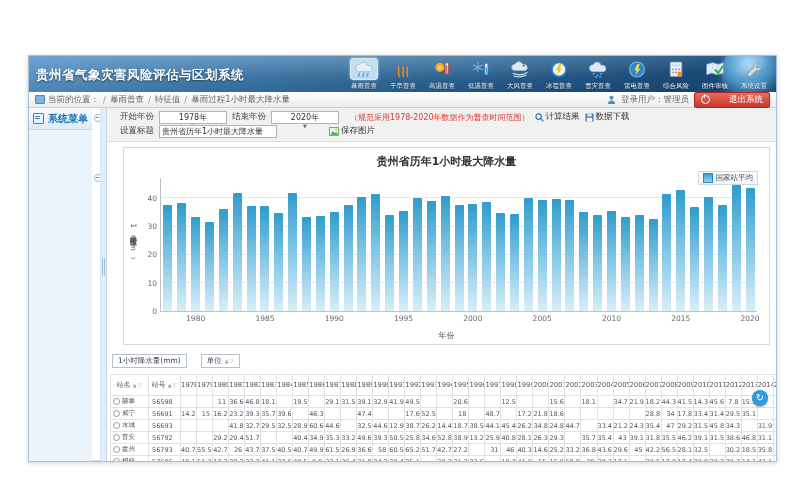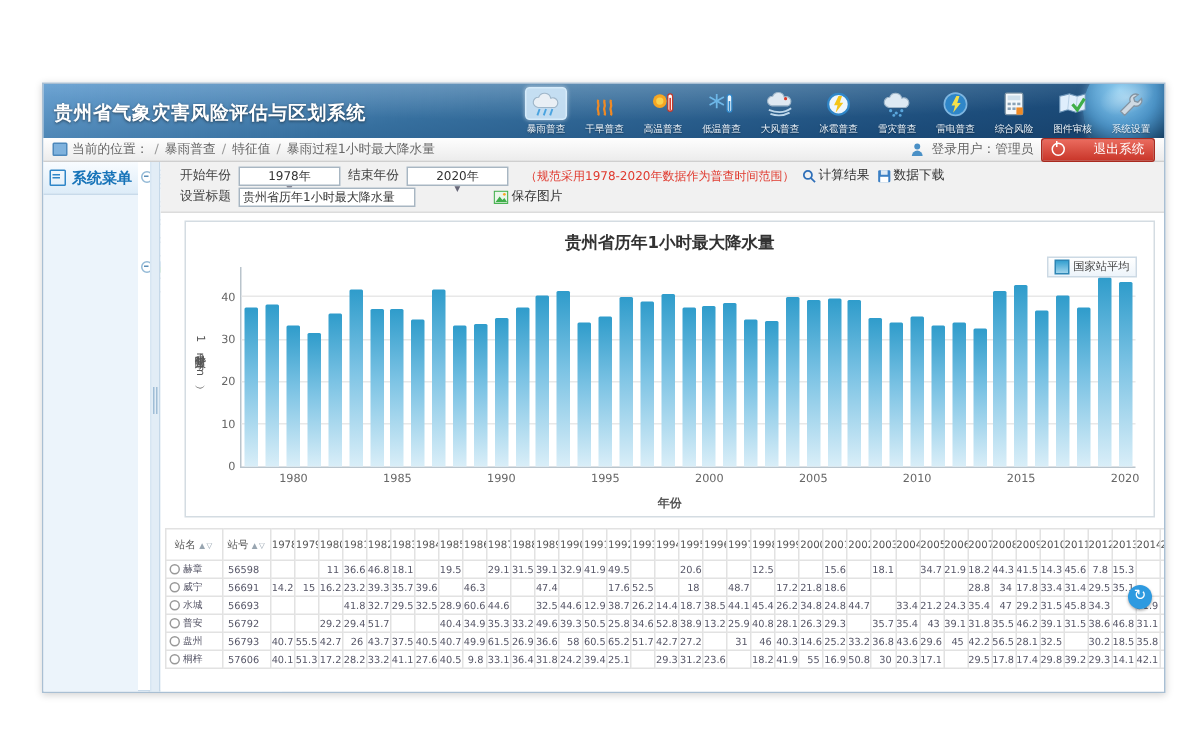--- a/index.html
+++ b/index.html
@@ -82,21 +82,21 @@
   .chart-title{text-align:center;font-size:11px;font-weight:bold;color:#333;margin-top:6px;}
   .legend{position:absolute;top:23px;right:11px;border:1px solid #ccd9e4;background:linear-gradient(#fff,#edf4fa);
        padding:1px 4px;display:flex;align-items:center;gap:3px;font-size:7.5px;color:#444;z-index:5;}
   .lg-sq{width:8px;height:8px;background:linear-gradient(#35a0d0,#9fd4ec);border:1px solid #2e86b5;}
   .plot{position:absolute;left:36px;right:12px;top:30px;bottom:32px;border-left:1px solid #b9c4cc;border-bottom:1px solid #b9c4cc;}
   .gl{position:absolute;left:0;right:0;height:1px;background:#e8e8e8;}
   .bar{position:absolute;bottom:0;width:9px;border-radius:1px 1px 0 0;
        background:linear-gradient(180deg,#2f9ccb 0%,#7cc3e4 45%,#d9eef8 100%);}
   .ytick{position:absolute;right:calc(100% + 4px);transform:translateY(-50%);font-size:7.5px;color:#666;}
   .xtick{position:absolute;top:calc(100% + 3px);transform:translateX(-50%);font-size:7.5px;color:#666;}
-  .xlabel{position:absolute;bottom:3px;left:50%;transform:translateX(-50%);font-size:8px;color:#555;font-weight:bold;}
+  .xlabel{position:absolute;bottom:3px;left:50%;transform:translateX(-50%);font-size:8px;color:#555;}
   .ylabel{position:absolute;left:4px;top:46%;transform:translateY(-50%);writing-mode:vertical-rl;font-size:7.5px;color:#555;letter-spacing:1px;}
 
   
   .table-zone{flex:1;position:relative;padding:3px 0 0 3px;overflow:hidden;}
   .chips{display:flex;gap:14px;margin:2px 0 6px 2px;}
   .chip{border:1px solid #b6c3cd;background:#fff;font-size:7.5px;color:#445;padding:1px 5px;
        display:flex;gap:3px;align-items:center;cursor:pointer;}
   .sorts{font-size:5px;color:#98a5b0;letter-spacing:1px;}
   table{border-collapse:collapse;table-layout:fixed;width:680px;}
   th,td{border:1px solid #e2e2e2;overflow:hidden;white-space:nowrap;padding:0;}
@@ -429,20 +429,29 @@
             <div class="xtick" style="left: 381.163px;">2005</div>
             <div class="xtick" style="left: 450.465px;">2010</div>
             <div class="xtick" style="left: 519.767px;">2015</div>
             <div class="xtick" style="left: 589.07px;">2020</div>
           </div>
         <div class="xlabel">年份</div>
         <div class="ylabel">1小时降水量（mm）</div>
       </div>
 
       <div class="table-zone">
+        <div class="chips">
+          <div class="chip">
+            <span>1小时降水量(mm)</span>
+          </div>
+          <div class="chip">
+            <span>单位</span>
+            <span class="sorts">▲▽</span>
+          </div>
+        </div>
         <table id="data-table">
             <colgroup>
               <col style="width:38px">
               <col style="width:32px">
               <col style="width:16px">
               <col style="width:16px">
               <col style="width:16px">
               <col style="width:16px">
               <col style="width:16px">
               <col style="width:16px">

